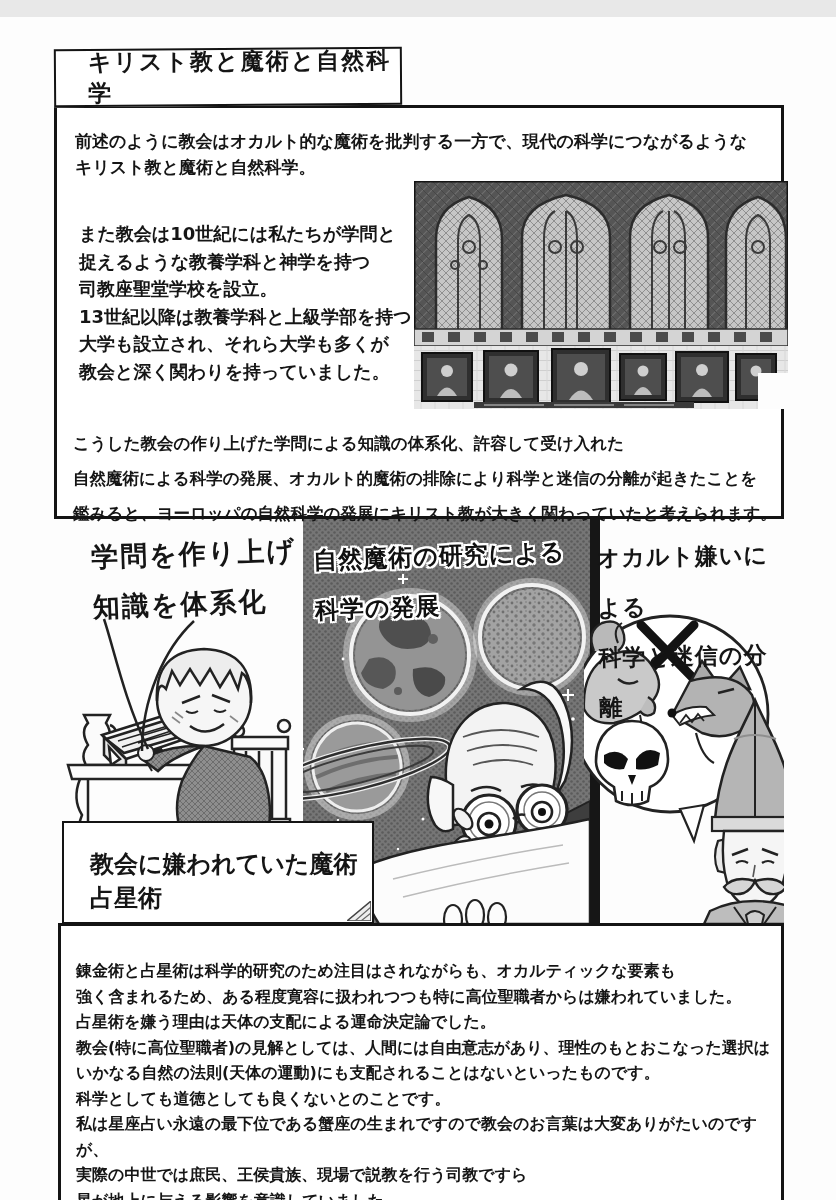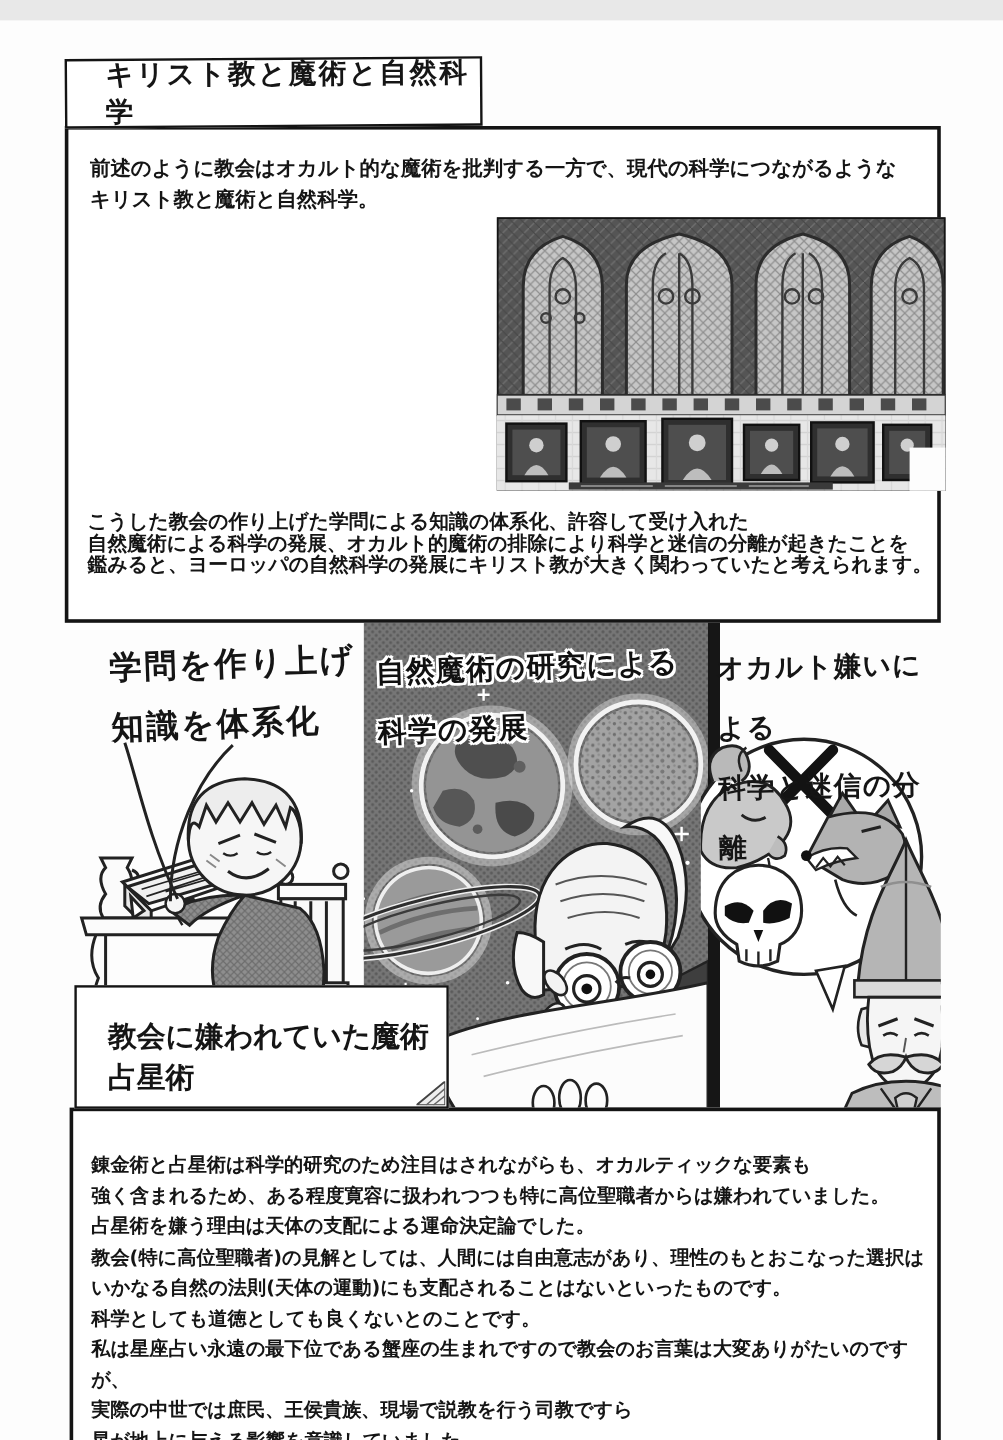--- a/index.html
+++ b/index.html
@@ -18,21 +18,21 @@
     background:#fff;border:2px solid #141414;box-sizing:border-box;
     display:flex;align-items:center;padding-left:32px;
     font-size:23px;font-weight:bold;letter-spacing:2px;
     transform:rotate(-0.4deg);z-index:6;
   }
   
   .main-box{left:54px;top:88px;width:730px;height:414px;z-index:2;}
   .para{font-weight:bold;line-height:26px;}
   .para1{left:18px;top:20px;font-size:17px;width:694px;}
   .para2{left:22px;top:112px;font-size:18px;line-height:27.5px;width:350px;}
-  .para3{left:16px;top:318px;font-size:16.5px;line-height:18px;width:704px;}
+  .para3{left:16px;top:318px;font-size:16.5px;line-height:35px;width:704px;}
   .cathedral{left:357px;top:73px;width:374px;height:228px;z-index:3;}
 
   
   .strip{left:54px;top:502px;width:730px;height:405px;}
   .mid-panel{left:249px;top:0;width:287px;height:405px;z-index:1;}
   .divider{left:536px;top:0;width:10px;height:405px;background:#161616;z-index:2;}
   .left-art{left:0;top:0;width:249px;height:405px;z-index:1;}
   .right-art{left:530px;top:0;width:200px;height:405px;z-index:3;}
   .caption{font-weight:bold;z-index:5;line-height:50px;}
   .cap-left{left:38px;top:10px;font-size:27px;letter-spacing:2px;transform:rotate(-2deg);}
@@ -59,20 +59,26 @@
 
 <div class="page">
 
   <div class="abs title-box">
     <span>キリスト教と魔術と自然科学</span>
   </div>
 
   <div class="abs bx main-box">
     <div class="abs para para1 ml">前述のように教会はオカルト的な魔術を批判する一方で、現代の科学につながるような
 キリスト教と魔術と自然科学。</div>
+    <div class="abs para para2 ml">また教会は10世紀には私たちが学問と
+捉えるような教養学科と神学を持つ
+司教座聖堂学校を設立。
+13世紀以降は教養学科と上級学部を持つ
+大学も設立され、それら大学も多くが
+教会と深く関わりを持っていました。</div>
     <div class="abs para para3 ml">こうした教会の作り上げた学問による知識の体系化、許容して受け入れた
 自然魔術による科学の発展、オカルト的魔術の排除により科学と迷信の分離が起きたことを
 鑑みると、ヨーロッパの自然科学の発展にキリスト教が大きく関わっていたと考えられます。</div>
 
     <svg class="abs cathedral" viewBox="0 0 374 228" width="374" height="228">
       <defs>
         <pattern id="cat-mosaic" width="9" height="9" patternUnits="userSpaceOnUse">
           <rect width="9" height="9" fill="#555"></rect>
           <path d="M0,9 L9,0 M-1,1 L1,-1 M8,10 L10,8" stroke="#6e6e6e" stroke-width="1.2"></path>
           <path d="M0,0 L9,9" stroke="#474747" stroke-width="1"></path>

